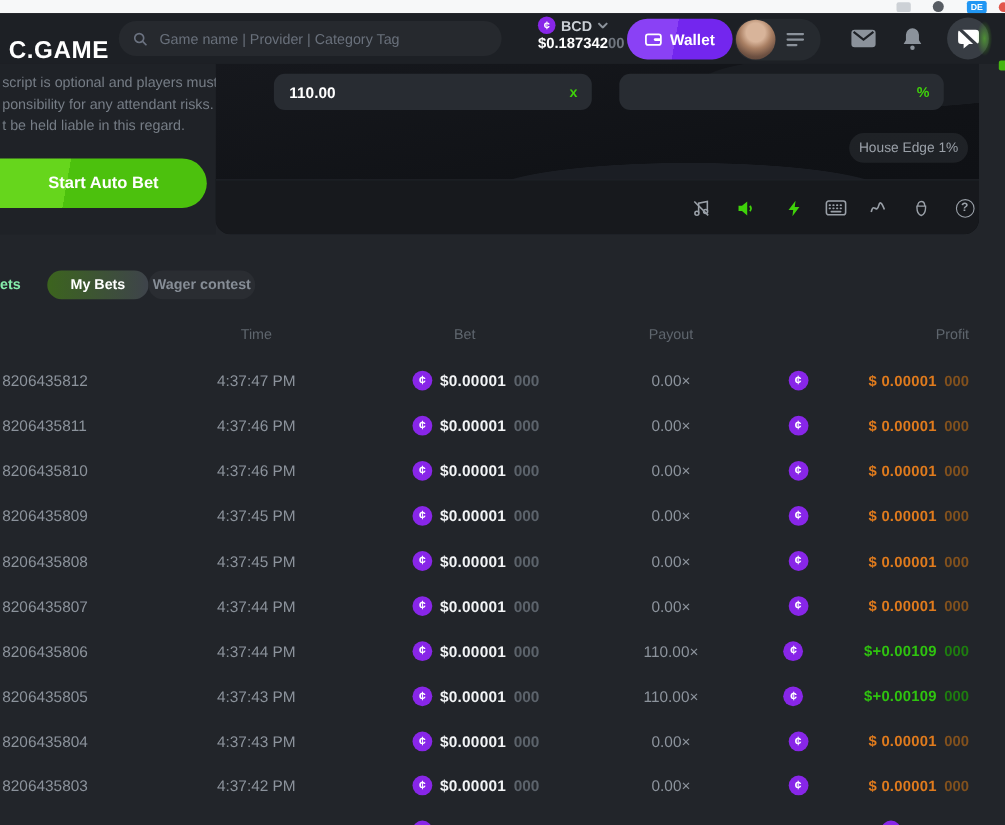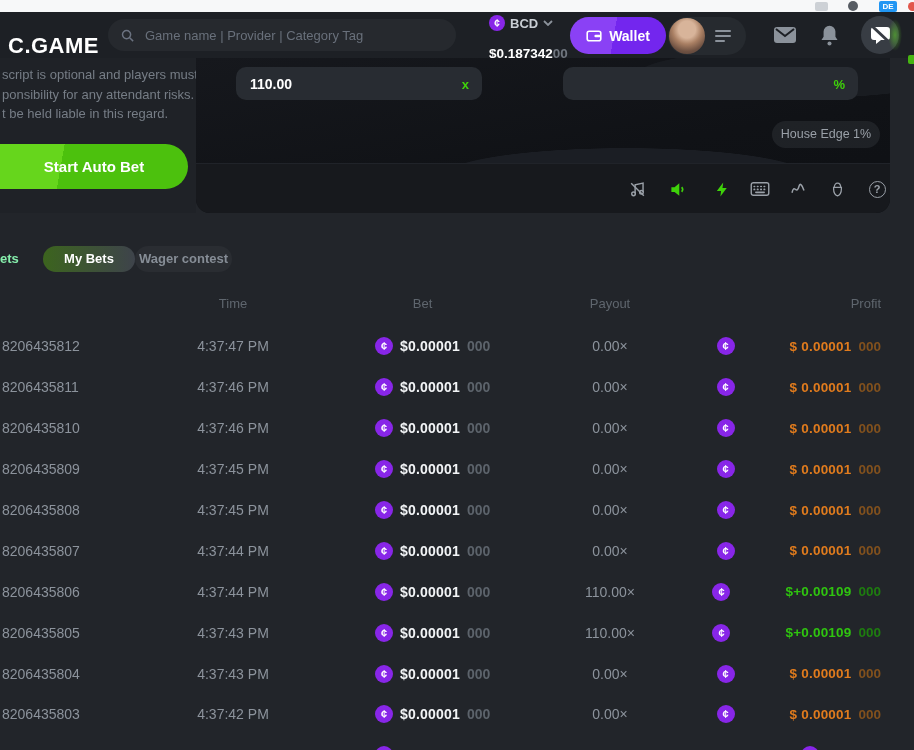--- a/index.html
+++ b/index.html
@@ -18,21 +18,21 @@
   .header{position:absolute;left:0;top:12px;width:914px;height:46px;background:#1d2025;}
   .logo{position:absolute;left:8px;top:21px;color:#fff;font-size:22px;font-weight:800;letter-spacing:.5px;}
   .search{position:absolute;left:108px;top:7px;width:348px;height:32px;background:#26292e;border-radius:16px;
           display:flex;align-items:center;padding:0 12px;}
   .search svg{flex:0 0 auto;margin-right:8px;}
   .search input{flex:1;background:transparent;border:none;outline:none;color:#aeb4bc;font-size:13px;}
   .search input::placeholder{color:#69707b;}
   .balance{position:absolute;left:489px;top:3px;width:90px;height:40px;cursor:pointer;}
   .balance .top{display:flex;align-items:center;gap:5px;}
   .bcd-label{color:#c9ced4;font-size:13px;font-weight:700;}
-  .bal-amount{margin-top:15px;font-size:13.5px;font-weight:700;color:#fff;}
+  .bal-amount{margin-top:1px;font-size:13.5px;font-weight:700;color:#fff;}
   .bal-amount .dim{color:#70767f;}
   .wallet-btn{position:absolute;left:570px;top:5px;width:96px;height:37px;border:none;border-radius:19px;
           background:linear-gradient(100deg,#8a41f5 0 46%,#7326ee 46% 100%);display:flex;align-items:center;
           justify-content:center;gap:7px;color:#fff;font-size:14px;font-weight:700;cursor:pointer;}
   .account{position:absolute;left:668px;top:5px;width:78px;height:38px;background:#262a2f;border-radius:19px;cursor:pointer;}
   .avatar{position:absolute;left:1px;top:1px;width:36px;height:36px;border-radius:50%;
           background:radial-gradient(circle at 50% 32%,#d8b49a 0 28%,#a97f63 48%,#6e5142 72%,#4c3c35 100%);}
   .menu-icon{position:absolute;left:47px;top:13px;width:16px;}
   .menu-icon span{display:block;height:2px;background:#8b929b;border-radius:1px;margin-bottom:3px;}
   .menu-icon span:nth-child(3){width:10px;}
@@ -54,21 +54,21 @@
           radial-gradient(60px 13px at 128px 113px,#2c3036 0 60%,rgba(0,0,0,0) 61%),
           radial-gradient(300px 46px at 430px 118px,#1b1e24 0 60%,rgba(0,0,0,0) 61%),
           radial-gradient(260px 40px at 600px 16px,#191c21 0 60%,rgba(0,0,0,0) 61%),
           linear-gradient(170deg,#16181d 0%,#101216 60%,#0e1014 100%);}
   .field{position:absolute;top:9px;height:33px;background:#282c32;border-radius:10px;}
   .field input{position:absolute;left:14px;top:0;width:70%;height:100%;background:transparent;border:none;outline:none;
           font-size:14px;font-weight:700;color:#fff;padding:0;}
   .field.f2 input{color:#959ca5;}
   .field .suffix{position:absolute;right:13px;top:50%;transform:translateY(-50%);color:#3fd20a;
           font-size:13px;font-weight:700;}
-  .f1{left:40px;width:246px;}
+  .f1{left:53px;width:289px;}
   .f2{left:367px;width:295px;}
   .house-edge{position:absolute;left:576px;top:63px;width:108px;height:27px;border-radius:14px;
           background:rgba(125,135,145,.14);color:#9aa0a8;font-size:12.5px;text-align:center;line-height:27px;}
   .gtoolbar{position:absolute;left:0;top:105px;width:694px;height:50px;background:#17191d;border-top:1px solid #202329;}
   .t-icon{position:absolute;top:14px;width:22px;height:22px;display:flex;align-items:center;justify-content:center;cursor:pointer;}
   .help-circle{width:17px;height:17px;border:1.5px solid #9aa0a8;border-radius:50%;color:#9aa0a8;font-size:11px;
           font-weight:700;display:flex;align-items:center;justify-content:center;}
   .edge-accent{position:absolute;left:908px;top:55px;width:6px;height:9px;background:#46b511;border-radius:2px 0 0 2px;}
 
   

